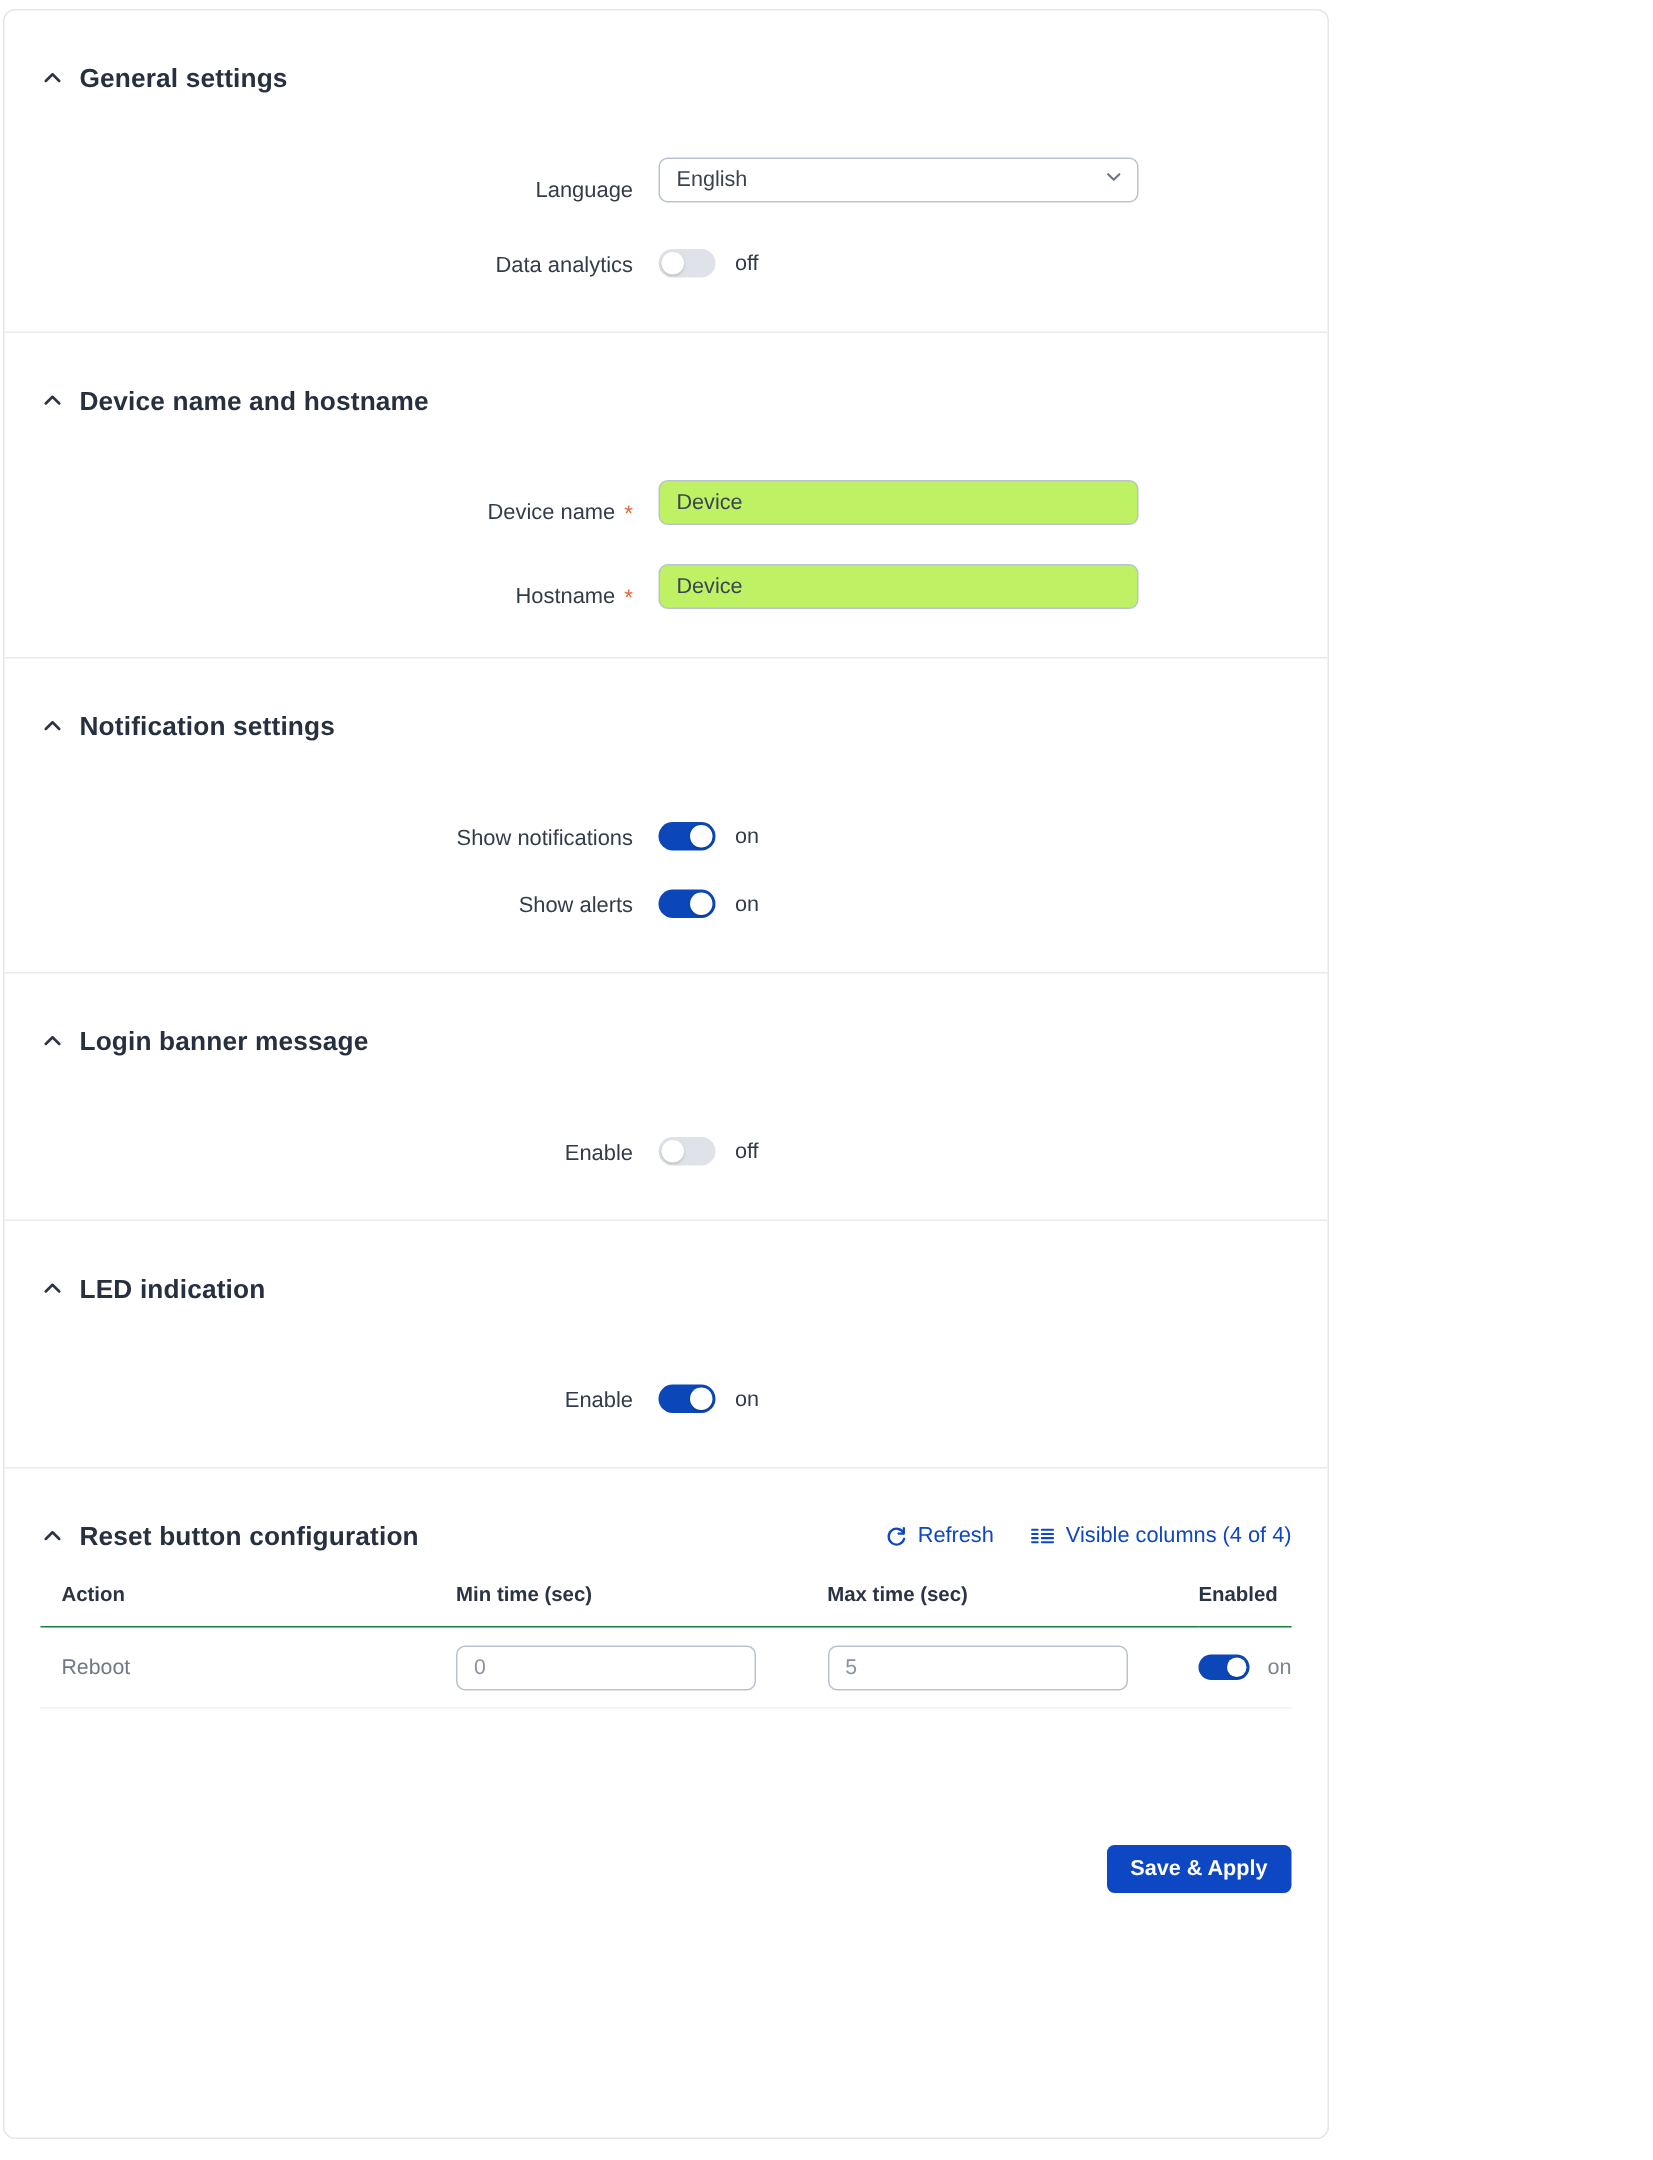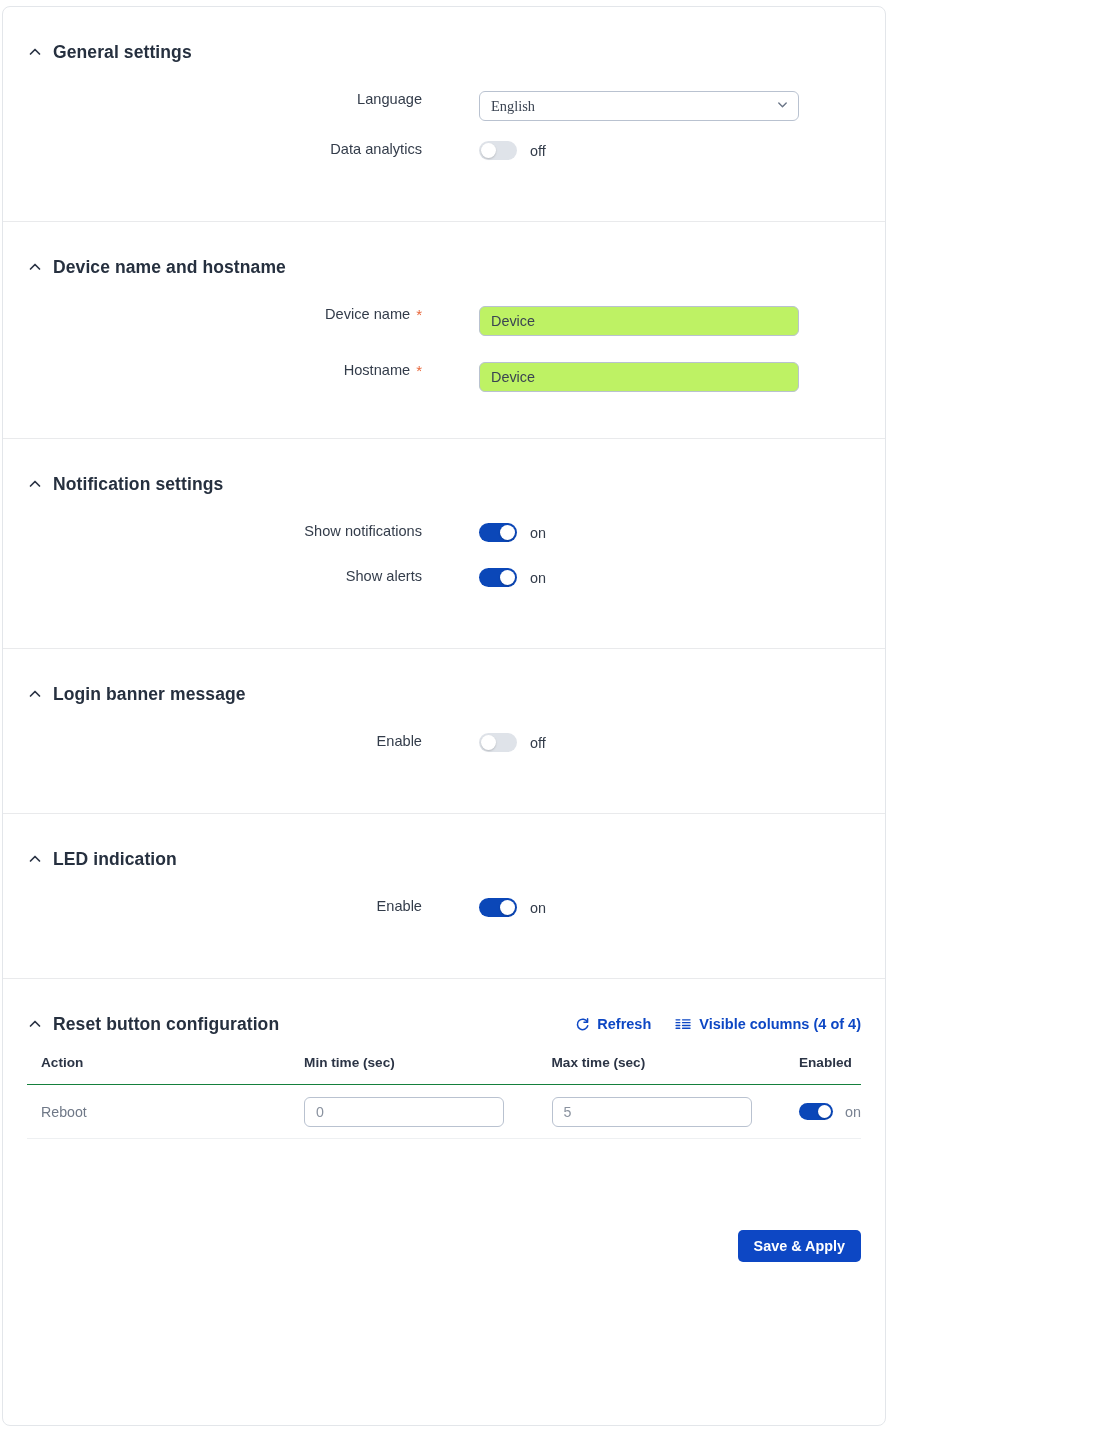--- a/index.html
+++ b/index.html
@@ -51,32 +51,31 @@
   }
 
   .sec-head-actions {
     margin-left: auto;
     display: flex; align-items: center; gap: 24px;
   }
   .hdr-action {
     display: inline-flex; align-items: center; gap: 7px;
     color: #0d47c4;
     font-size: 14.5px;
-    font-weight: bold;
+    font-weight: normal;
     cursor: pointer;
     white-space: nowrap;
   }
   .hdr-action svg { display:block; }
 
   
   .frow {
     display: flex;
-    align-items: flex-start;
+    align-items: flex-end;
     height: 44px;
-    gap: 40px;
   }
   .flabel {
     width: 412px;
     text-align: right;
     padding-right: 17px;
     font-size: 14.6px;
     color: #333c4a;
     white-space: nowrap;
     display: flex;
     align-items: center;
@@ -93,21 +92,21 @@
     border-radius: 6px;
     background: #bef264;
     font-size: 14.4px;
     color: #3b4452;
     padding: 0 11px;
     font-family: "Liberation Sans", sans-serif;
     outline: none;
   }
   .inp::placeholder { color: #9aa3b2; }
 
-  .sel-wrap { position: relative; width: 320px; font-family: Liberation Serif, serif; }
+  .sel-wrap { position: relative; width: 320px; }
   .sel {
     width: 100%; height: 30px;
     border: 1px solid #b9c2d0;
     border-radius: 6px;
     background: #fff;
     font-size: 14.4px;
     color: #3b4452;
     padding: 0 30px 0 11px;
     display: flex; align-items: center;
     cursor: pointer;

